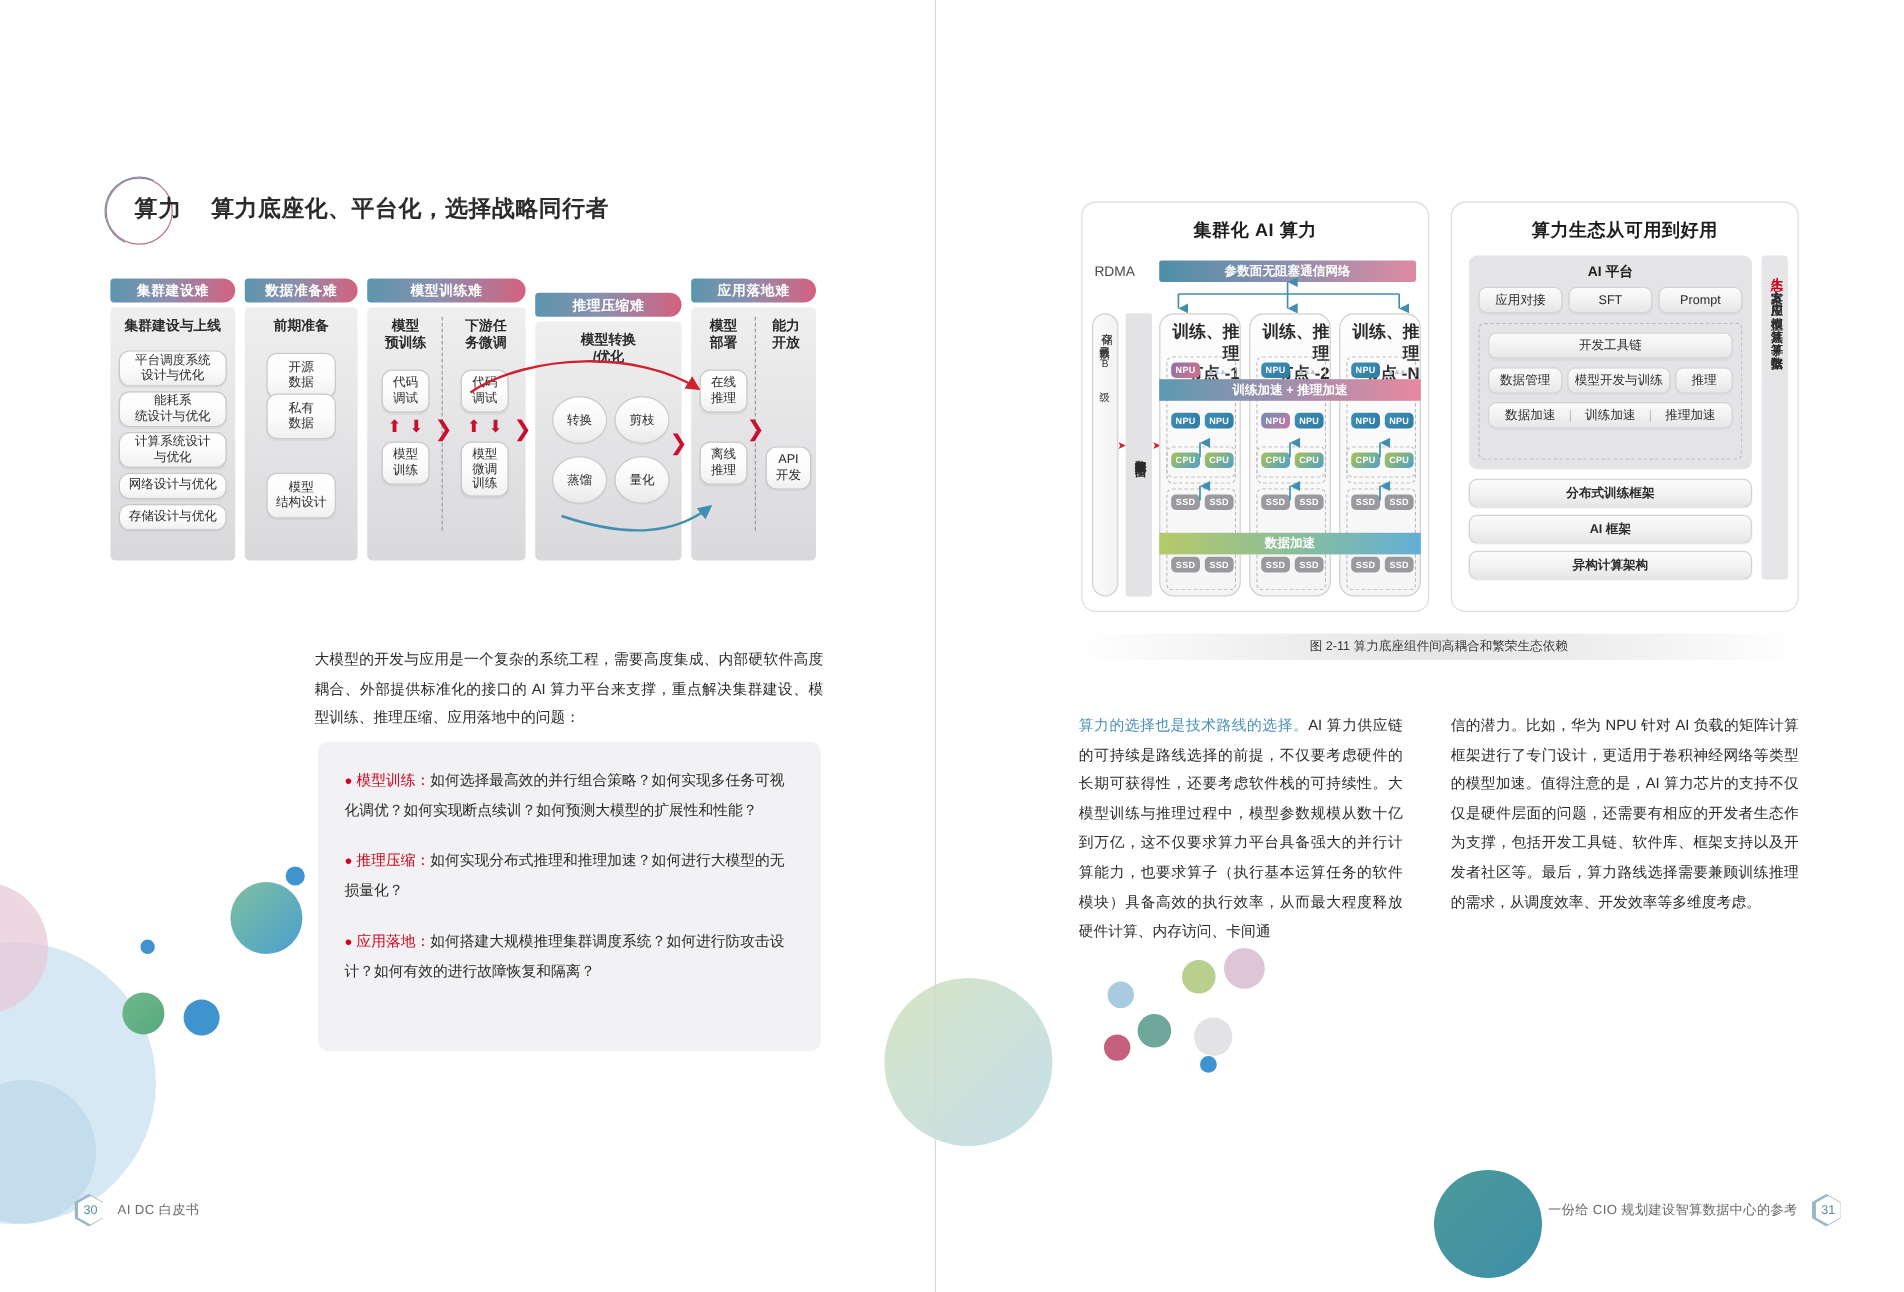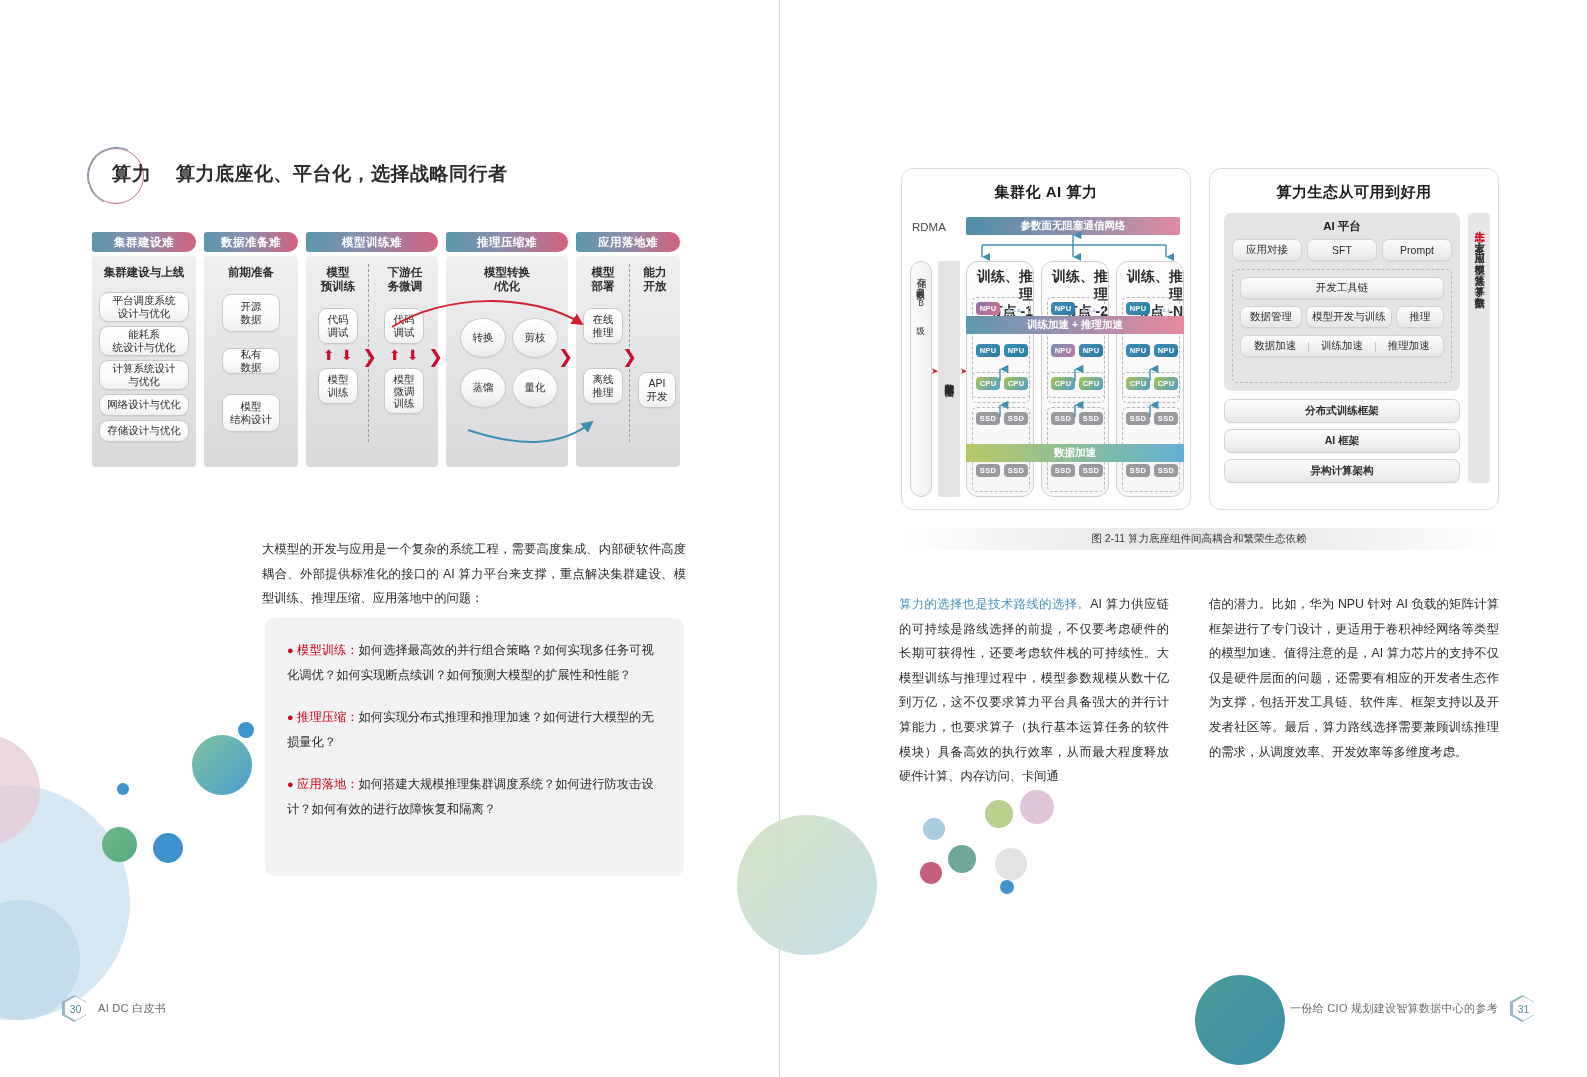--- a/index.html
+++ b/index.html
@@ -226,21 +226,21 @@
           <div class="pill" style="position:absolute;left:7px;top:138px;width:90px;height:22px;">网络设计与优化</div>
           <div class="pill" style="position:absolute;left:7px;top:164px;width:90px;height:22px;">存储设计与优化</div>
         </div>
       </div>
 
       <div class="col" style="left:112px; width:94px;">
         <div class="col-head">数据准备难</div>
         <div class="col-body">
           <div class="sub-title" style="margin-top:9px;">前期准备</div>
           <div class="pill" style="position:absolute;left:18px;top:38px;width:58px;height:38px;">开源<br>数据</div>
-          <div class="pill" style="position:absolute;left:18px;top:92px;width:58px;height:26px;">私有<br>数据</div>
+          <div class="pill" style="position:absolute;left:18px;top:72px;width:58px;height:38px;">私有<br>数据</div>
           <div class="pill" style="position:absolute;left:18px;top:138px;width:58px;height:38px;">模型<br>结构设计</div>
         </div>
       </div>
 
       <div class="col" style="left:214px; width:132px;border-radius:18px;">
         <div class="col-head">模型训练难</div>
         <div class="col-body">
           <div class="vdash" style="left:62px; top:8px; height:178px;"></div>
 
           <div class="sub-title" style="position:absolute;left:4px;top:9px;width:56px;">模型<br>预训练</div>
@@ -252,21 +252,21 @@
 
           <div class="sub-title" style="position:absolute;left:70px;top:9px;width:58px;">下游任<br>务微调</div>
           <div class="pill" style="position:absolute;left:78px;top:52px;width:40px;height:36px;">代码<br>调试</div>
           <div style="position:absolute;left:83px;top:92px;font-size:14px;color:#c8102e;line-height:1;">⬆</div>
           <div style="position:absolute;left:101px;top:92px;font-size:14px;color:#c8102e;line-height:1;">⬇</div>
           <div class="pill" style="position:absolute;left:78px;top:112px;width:40px;height:46px;line-height:1.15;">模型<br>微调<br>训练</div>
           <div class="chev" style="left:122px; top:92px;">❯</div>
         </div>
       </div>
 
-      <div class="col" style="left:354px; width:122px;">
+      <div class="col" style="left:354px; width:122px;margin-top:12px;">
         <div class="col-head">推理压缩难</div>
         <div class="col-body">
           <div class="sub-title" style="margin-top:9px;">模型转换<br>/优化</div>
           <div class="oval" style="position:absolute;left:14px;top:62px;width:46px;height:40px;">转换</div>
           <div class="oval" style="position:absolute;left:66px;top:62px;width:46px;height:40px;">剪枝</div>
           <div class="oval" style="position:absolute;left:14px;top:112px;width:46px;height:40px;">蒸馏</div>
           <div class="oval" style="position:absolute;left:66px;top:112px;width:46px;height:40px;">量化</div>
           <div class="chev" style="left:112px; top:92px;">❯</div>
         </div>
       </div>

